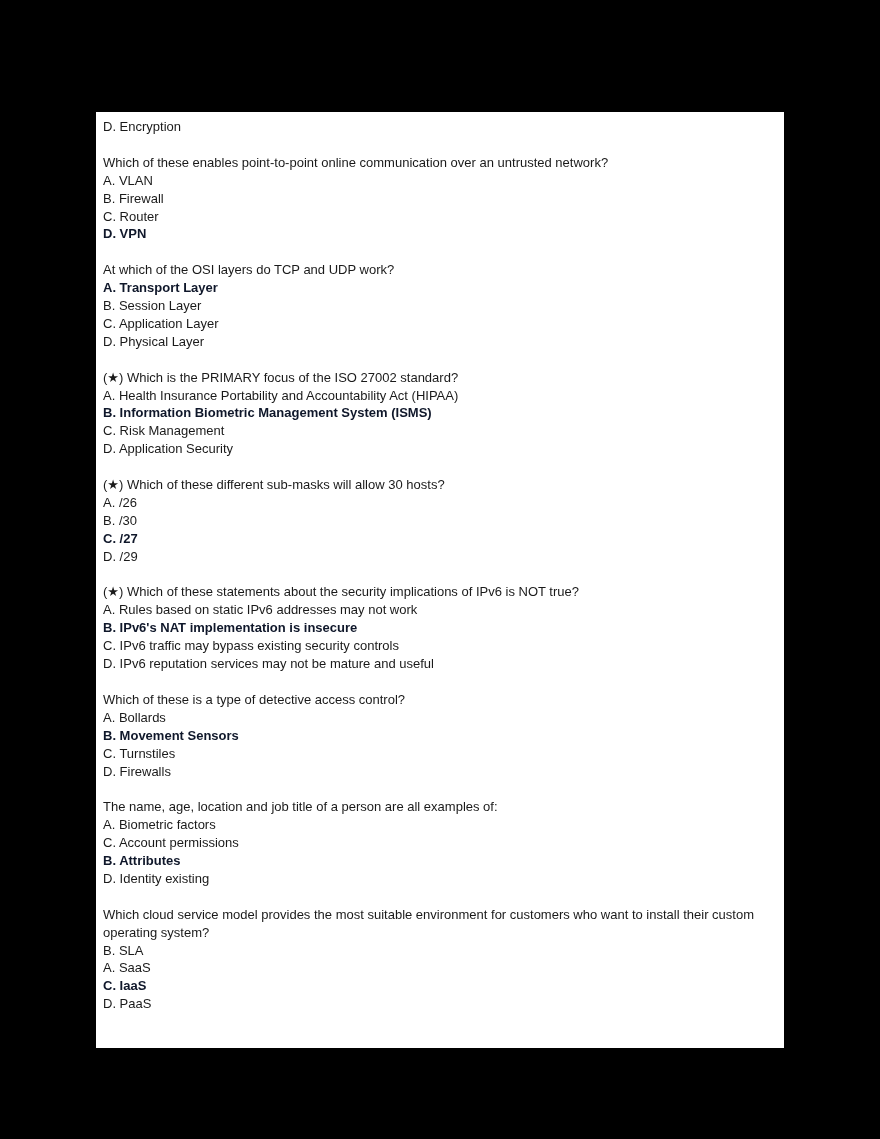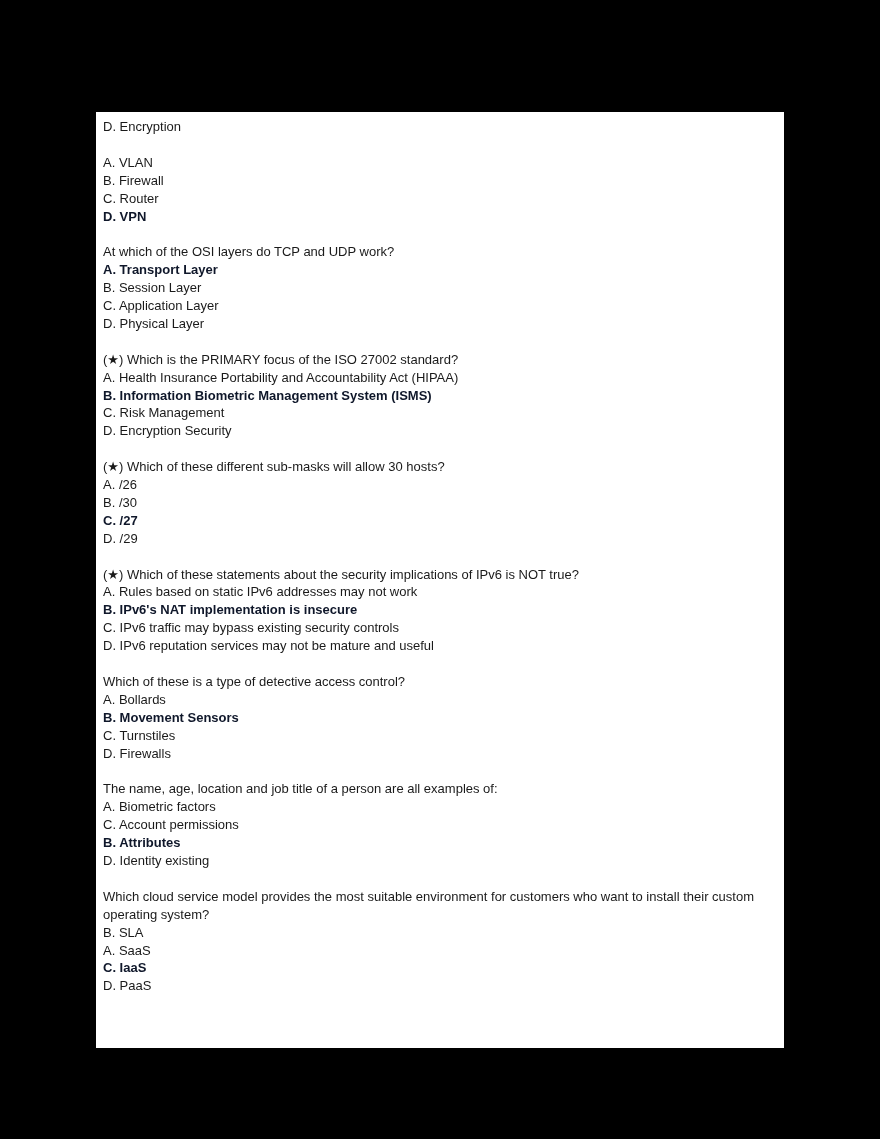--- a/index.html
+++ b/index.html
@@ -32,20 +32,21 @@
   </style>
 </head>
 <body>
 
 <div class="page">
   <div class="content" id="content">
     <div class="line">D. Encryption</div>
     <div class="gap"></div>
 
     <div>
+      <div class="line q-text">Which of these enables point-to-point online communication over an untrusted network?</div>
       <div class="line">A. VLAN</div>
       <div class="line">B. Firewall</div>
       <div class="line">C. Router</div>
       <div class="line answer">D. VPN</div>
     </div>
     <div class="gap"></div>
 
     <div>
       <div class="line q-text">At which of the OSI layers do TCP and UDP work?</div>
       <div class="line answer">A. Transport Layer</div>
@@ -53,21 +54,21 @@
       <div class="line">C. Application Layer</div>
       <div class="line">D. Physical Layer</div>
     </div>
     <div class="gap"></div>
 
     <div>
       <div class="line q-text">(★) Which is the PRIMARY focus of the ISO 27002 standard?</div>
       <div class="line">A. Health Insurance Portability and Accountability Act (HIPAA)</div>
       <div class="line answer">B. Information Biometric Management System (ISMS)</div>
       <div class="line">C. Risk Management</div>
-      <div class="line">D. Encryption Security</div>
+      <div class="line">D. Application Security</div>
     </div>
     <div class="gap"></div>
 
     <div>
       <div class="line q-text">(★) Which of these different sub-masks will allow 30 hosts?</div>
       <div class="line">A. /26</div>
       <div class="line">B. /30</div>
       <div class="line answer">C. /27</div>
       <div class="line">D. /29</div>
     </div>

